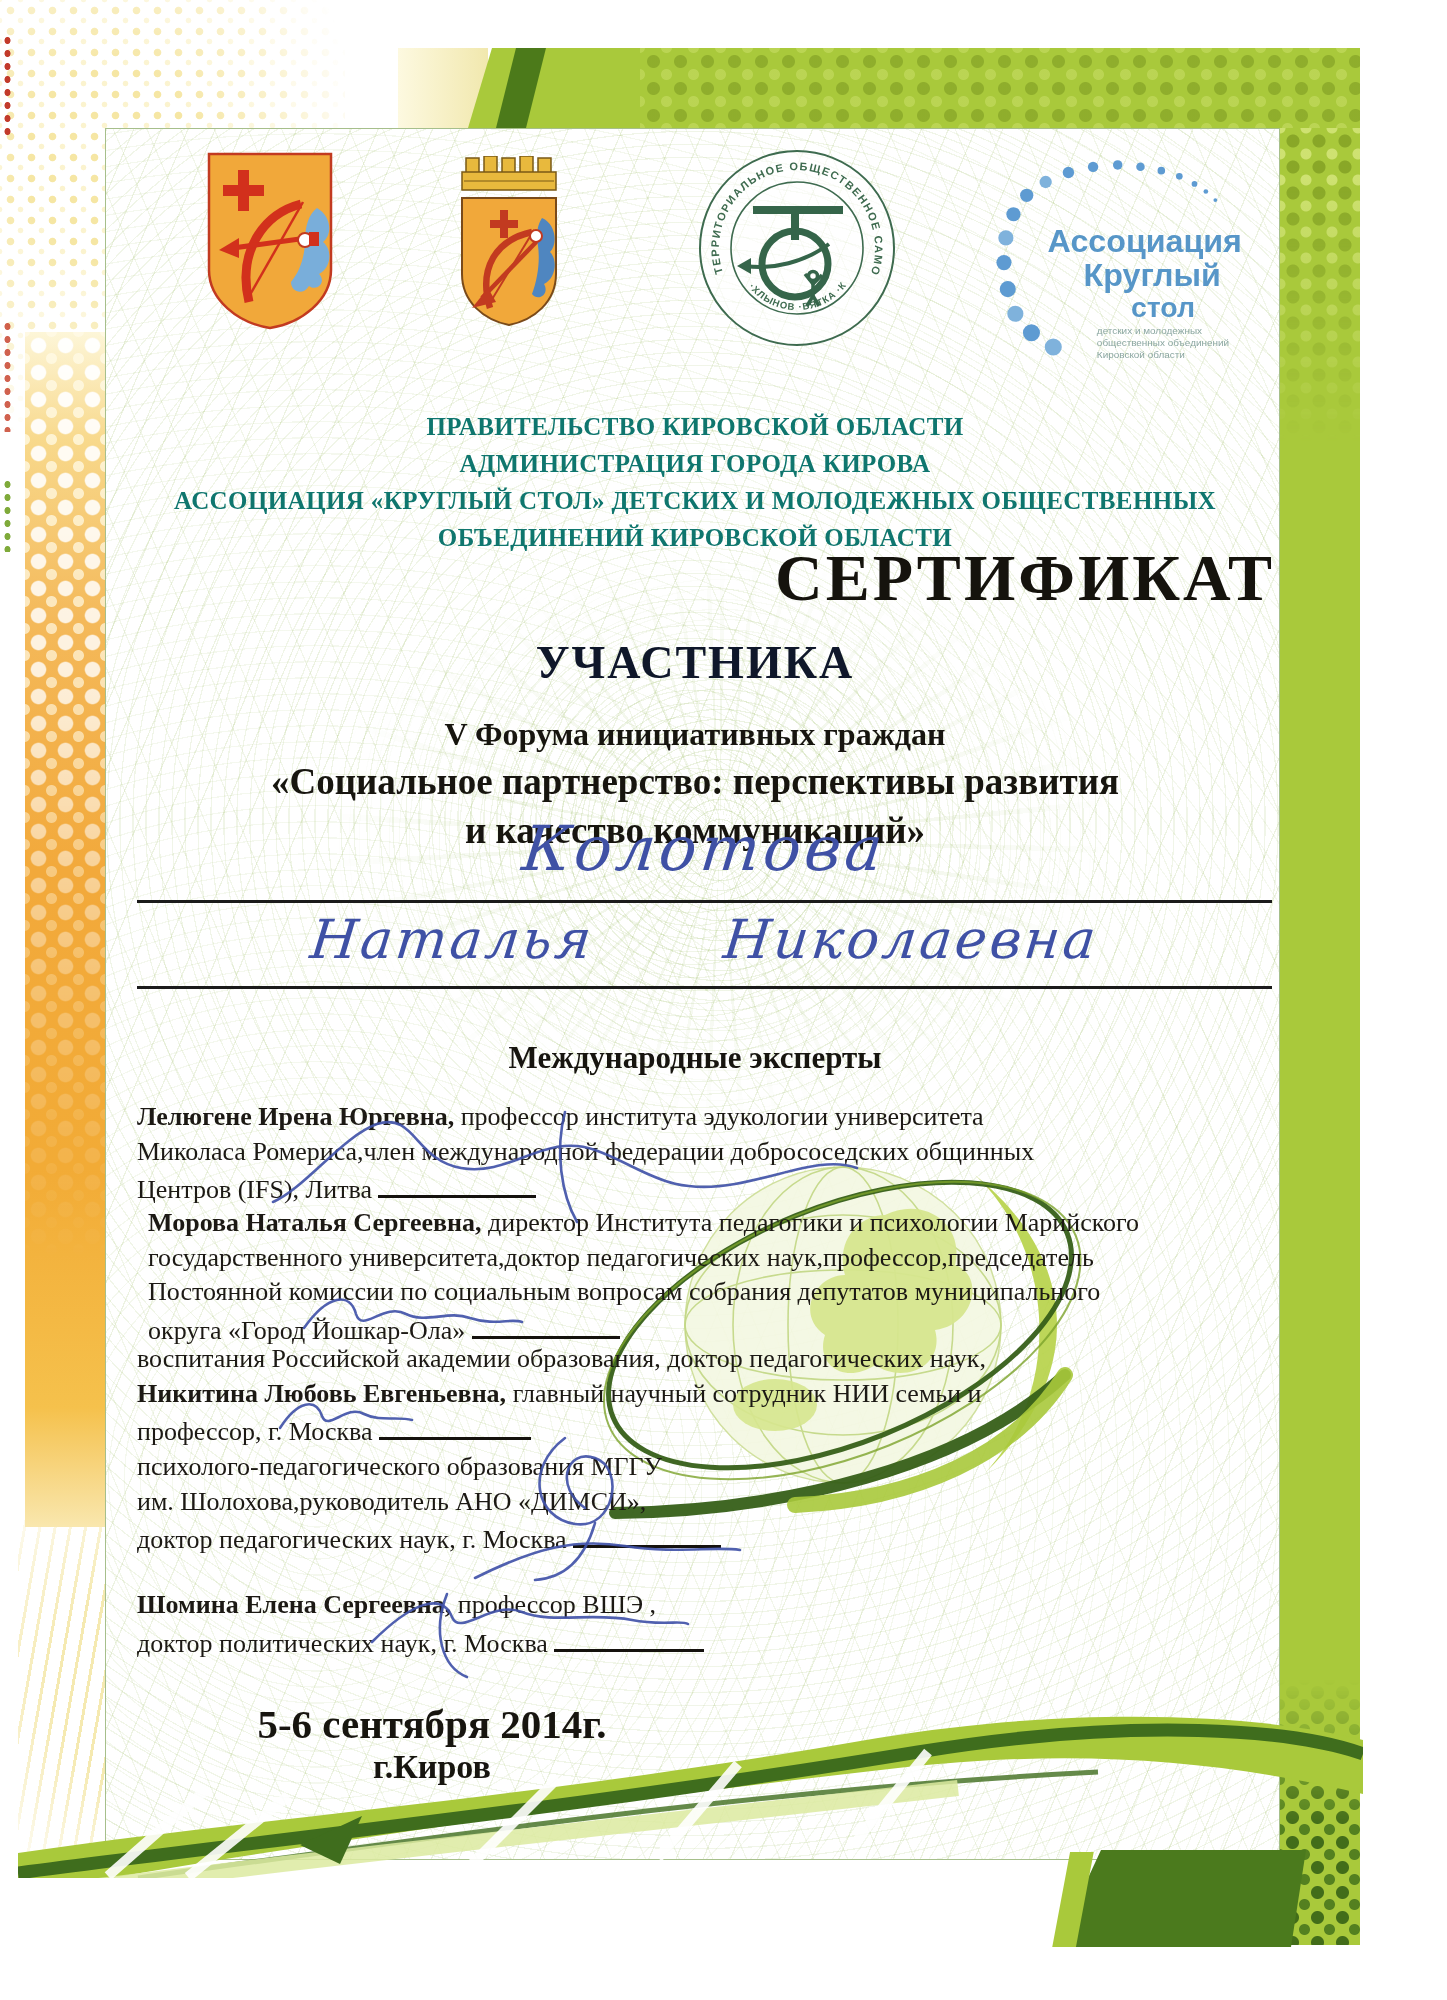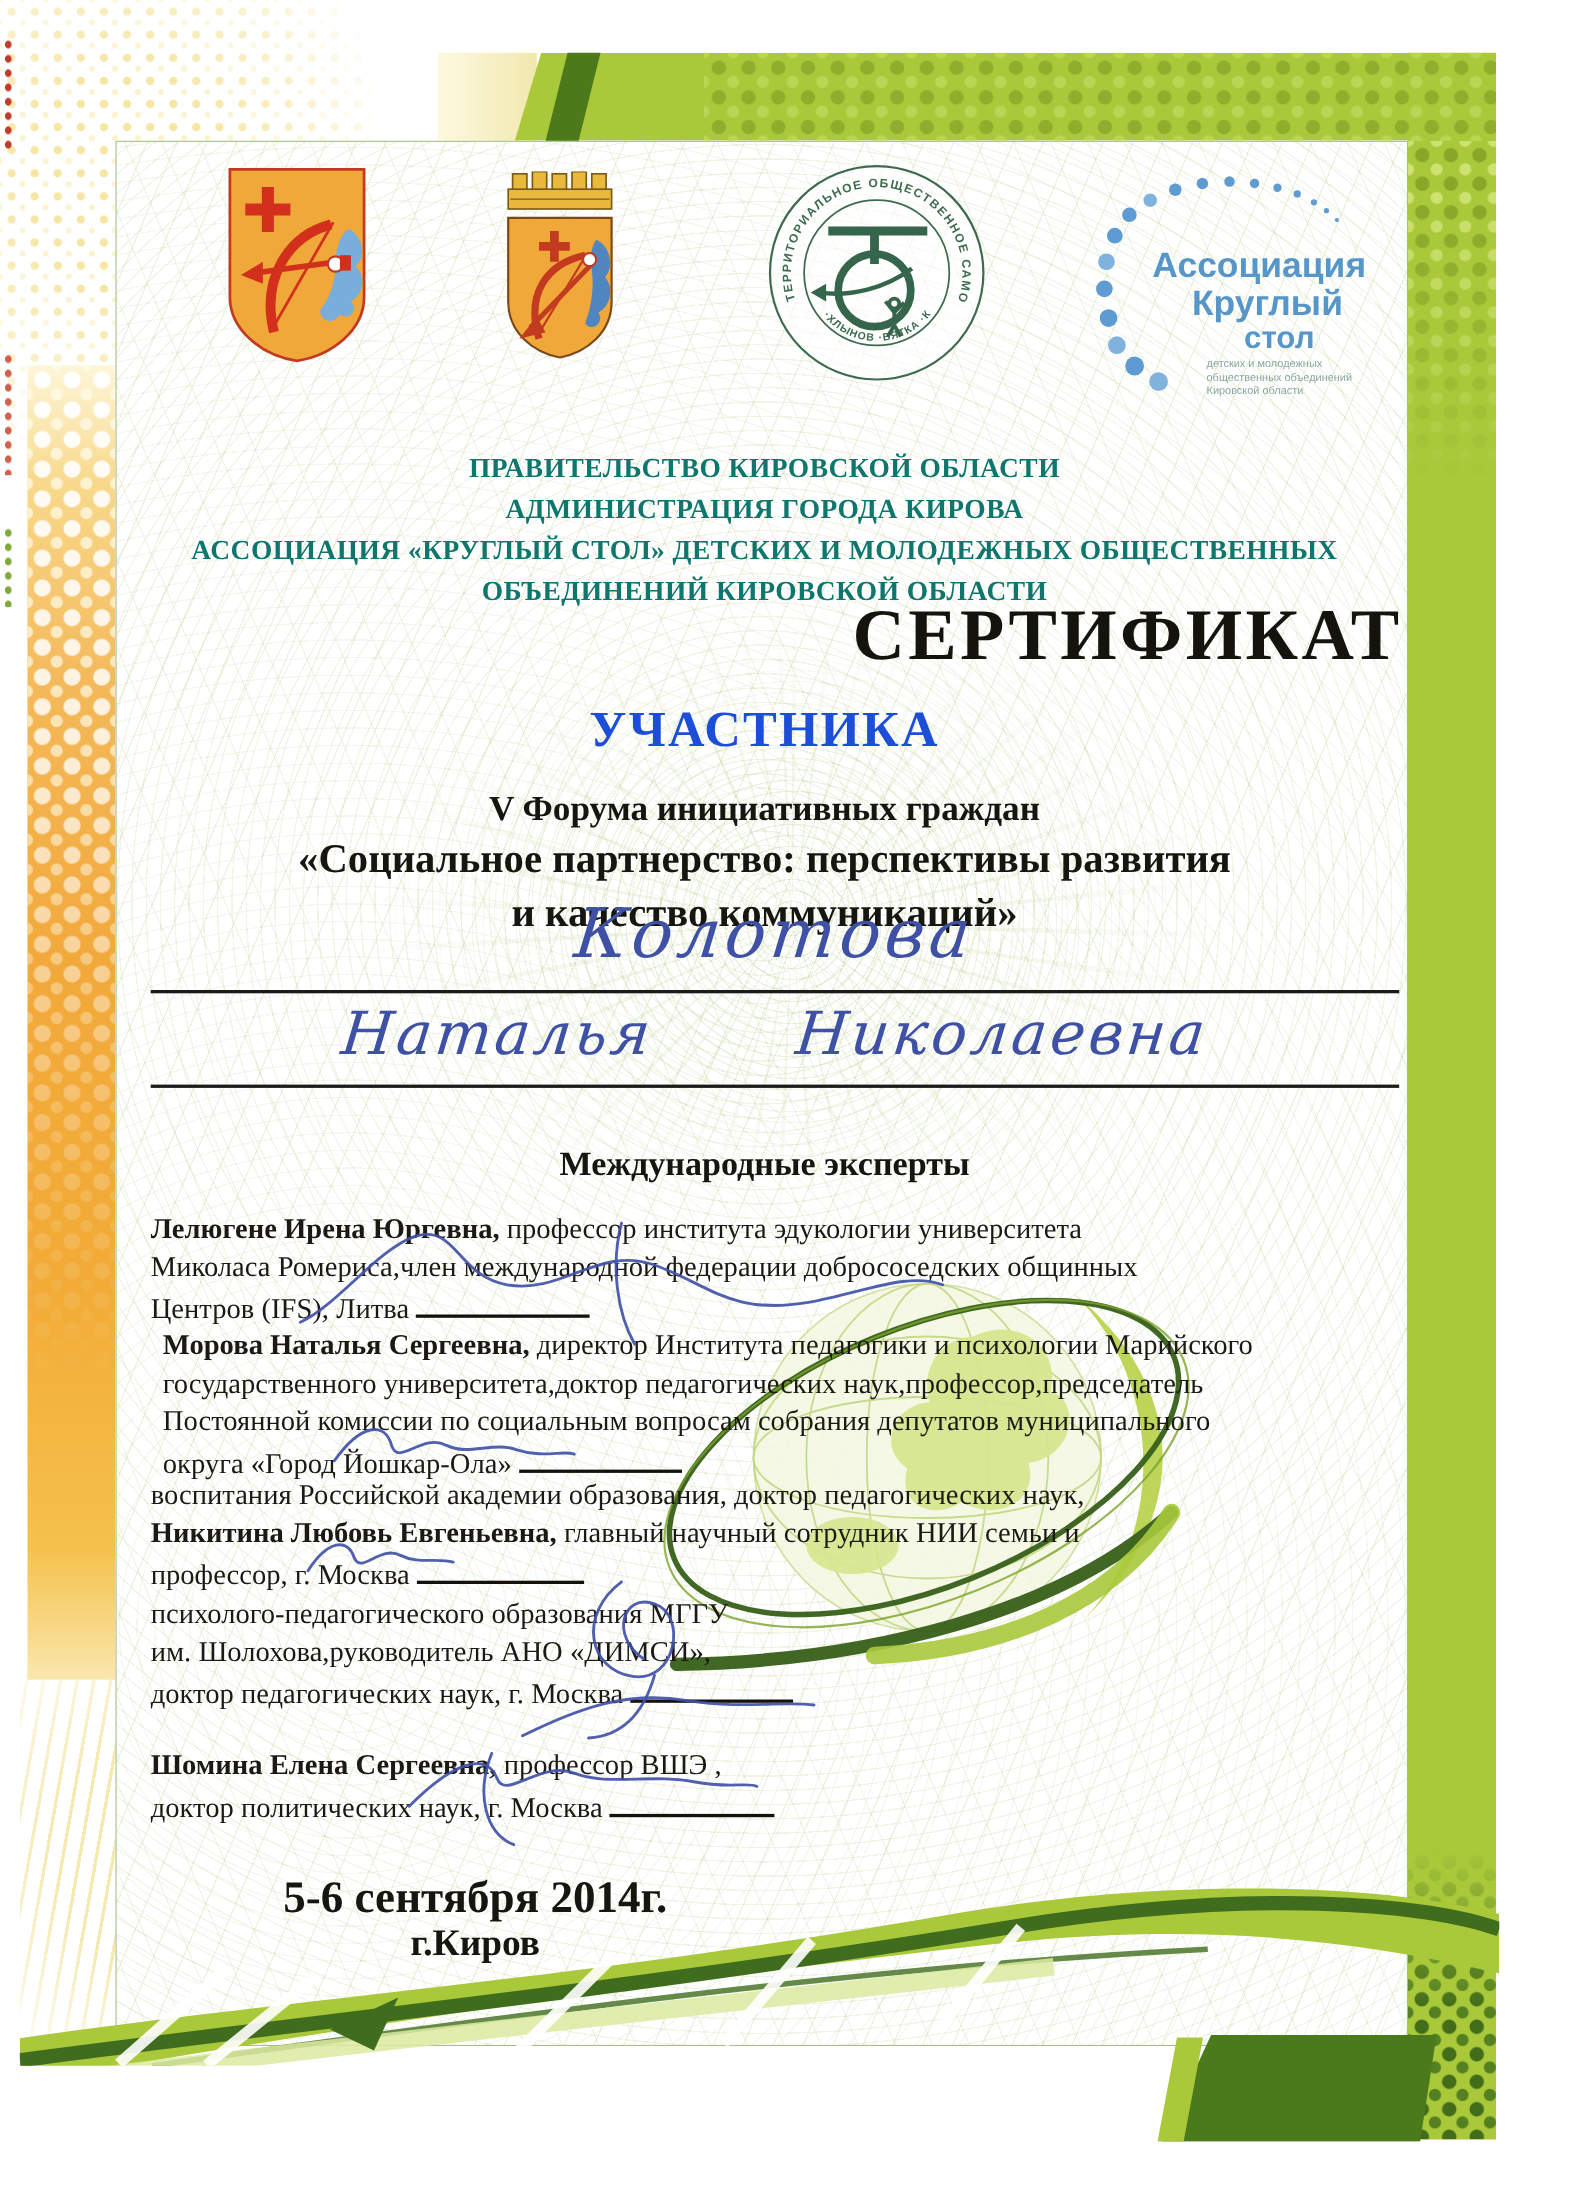--- a/index.html
+++ b/index.html
@@ -78,21 +78,21 @@
       repeating-conic-gradient(from 0deg at 50% 50%, rgba(148,184,88,.12) 0deg 1deg, transparent 1deg 7deg);
     -webkit-mask-image:radial-gradient(ellipse at 50% 50%, #000 30%, transparent 72%);
     mask-image:radial-gradient(ellipse at 50% 50%, #000 30%, transparent 72%);}
 
   
   .hdr{left:115px;top:392px;width:1160px;z-index:4;text-align:center;font-weight:bold;
        font-size:25px;line-height:37px;letter-spacing:.4px;color:#0f766e;margin-top:16px;}
   .title-main{left:115px;top:540px;width:1160px;z-index:4;text-align:right;font-weight:bold;
        font-size:66px;letter-spacing:3px;color:#15130d;}
   .title-sub{left:115px;top:636px;width:1160px;z-index:4;text-align:center;font-weight:bold;
-       font-size:46px;letter-spacing:2px;color:#1d4ed8;}
+       font-size:46px;letter-spacing:2px;color:#0f172a;}
   .event1{left:115px;top:716px;width:1160px;z-index:4;text-align:center;font-weight:bold;font-size:32px;color:#17150f;}
   .event2{left:115px;top:757px;width:1160px;z-index:4;text-align:center;font-weight:bold;font-size:37px;line-height:49px;color:#17150f;}
 
   .rule{height:0;border-top:3.5px solid #1b1b1b;z-index:4;}
   .rule1{left:137px;top:900px;width:1135px;}
   .rule2{left:137px;top:986px;width:1135px;}
   .hw{z-index:5;text-align:center;color:#3f51a5;font-family:"DejaVu Serif","Liberation Serif",serif;
       font-style:italic;transform:skewX(-6deg);}
   .hw1{left:137px;top:812px;width:1135px;font-size:62px;letter-spacing:4px;}
   .hw2{left:137px;top:908px;width:1135px;font-size:54px;letter-spacing:3px;}

